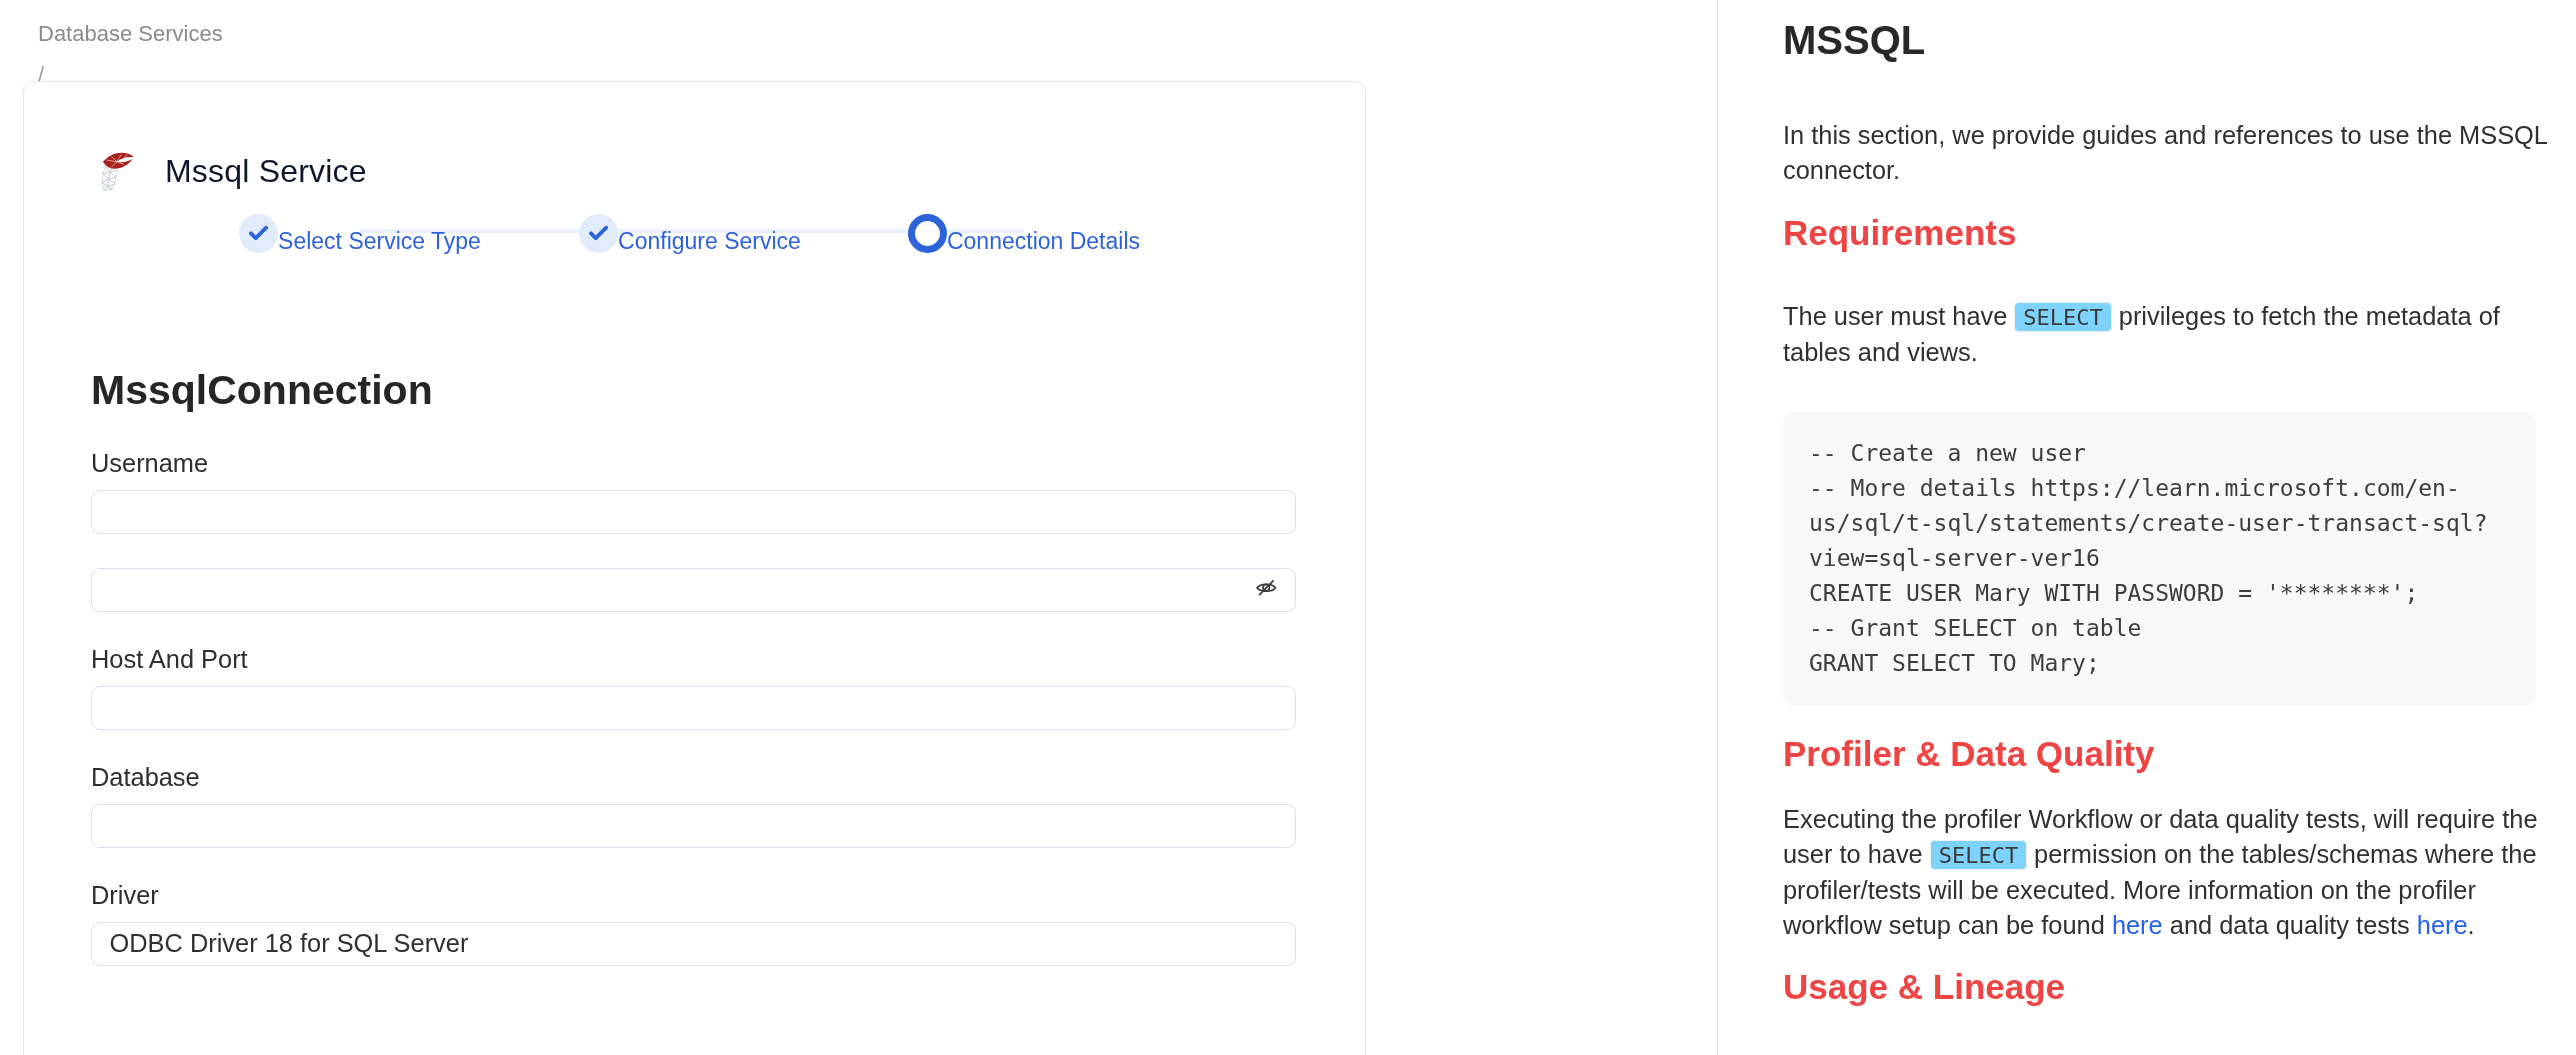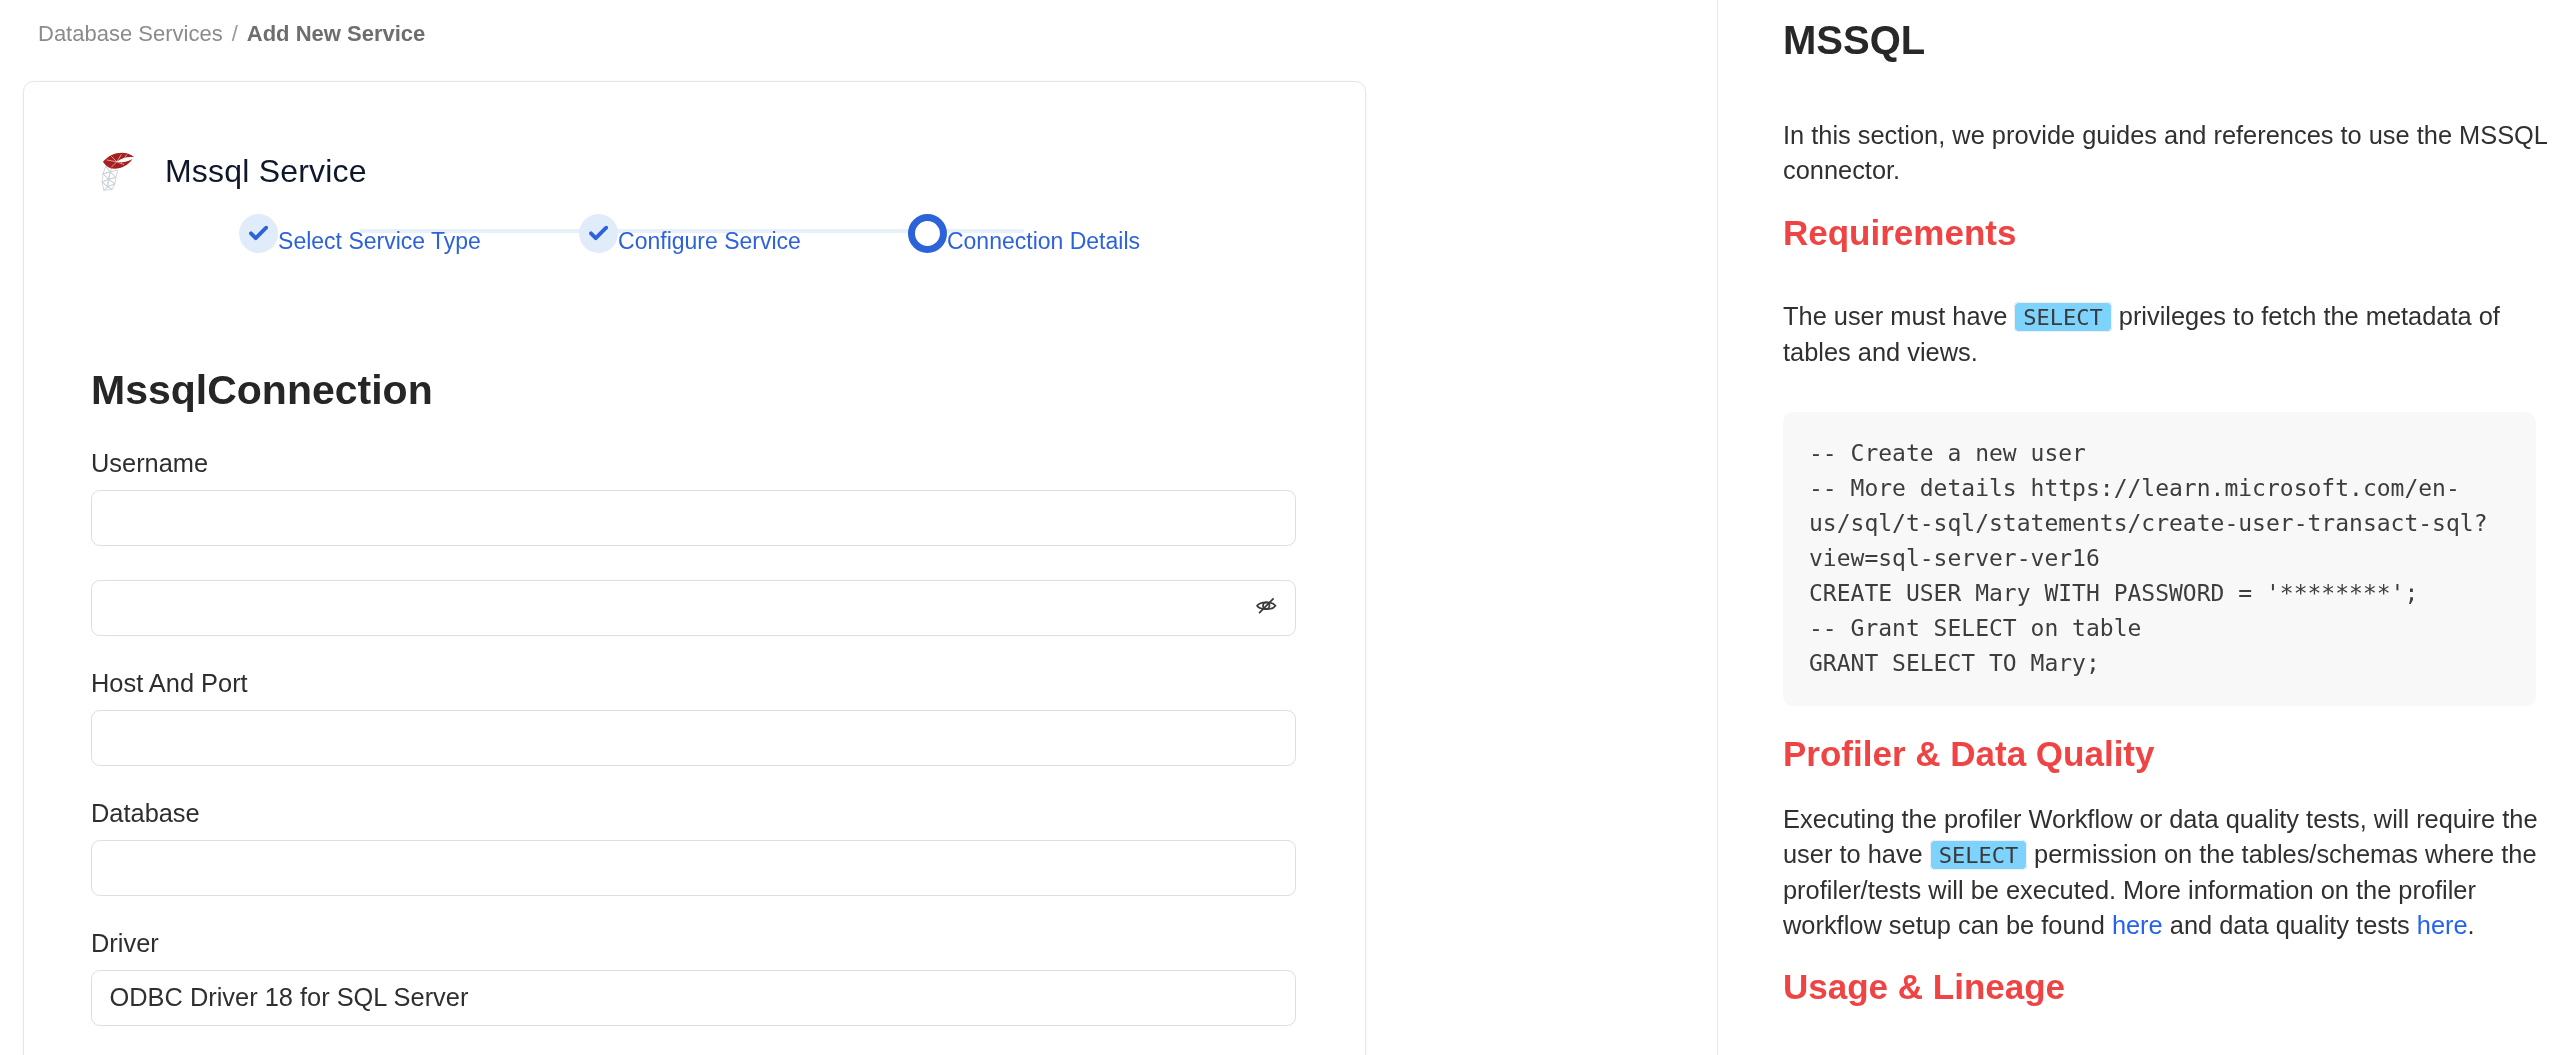--- a/index.html
+++ b/index.html
@@ -2,21 +2,21 @@
 <html style="font-size:14px"><head>
 <meta charset="utf-8">
 <style>
   * { margin:0; padding:0; box-sizing:border-box; }
   html,body { width:2576px; height:1056px; overflow:hidden; background:#ffffff;
     font-family:"Liberation Sans","DejaVu Sans",sans-serif; }
 
   
   .left-pane { position:absolute; left:0; top:0; width:1717px; height:1056px; background:#ffffff; }
 
-  .breadcrumb { position:absolute; left:38px; top:21px; font-size:22px; display:flex; align-items:flex-start; gap:9px; }
+  .breadcrumb { position:absolute; left:38px; top:21px; font-size:22px; display:flex; align-items:flex-start; gap:15px;flex-direction:column; }
   .breadcrumb a { color:#8b8b8b; text-decoration:none; cursor:pointer; }
   .breadcrumb .sep { color:#9a9a9a; }
   .breadcrumb .current { color:#6e6e6e; font-weight:700; }
 
   .card { position:absolute; left:23px; top:81px; width:1343px; height:1226px;
     background:#ffffff; border:0.9px solid #e4e6ea; border-radius:10.5px;
     box-shadow:0 0.9px 2.6px rgba(0,0,0,.04); }
 
   .card-header { margin:66px 0 0 67px; display:flex; align-items:center; gap:28px; }
   .logo { width:46px; height:46px; display:inline-block; }
@@ -27,21 +27,21 @@
   .step { position:absolute; top:0; transform:translateX(-50%); display:flex; flex-direction:row; align-items:center; width:max-content; }
   .step-1 { left:336px; } .step-2 { left:666px; } .step-3 { left:1000px;justify-content:flex-end; }
   .dot-check { width:39px; height:39px; border-radius:50%; background:#e1ecfa; display:flex; align-items:center; justify-content:center; }
   .dot-ring { width:39px; height:39px; border-radius:50%; border:7.9px solid #2d63d8; background:#ffffff; }
   .step-label { margin-top:16.6px; font-size:23px; font-weight:500; color:#2d63d8; }
 
   .form { margin:0 69px 0 67px; }
   .form-title { margin:72px 0 42px; font-size:41px; line-height:35px; font-weight:700; color:#262626; }
   .field { margin-bottom:34px; }
   .field-label { display:block; font-size:25.4px; line-height:26px; color:#2e2e2e; margin-bottom:14px; }
-  .text-input { display:block; width:100%; height:56px; border:0.9px solid #d9dee8; border-radius:8.8px;
+  .text-input { display:block; width:100%; height:44px; border:0.9px solid #d9dee8; border-radius:8.8px;
     font-family:"Liberation Sans","DejaVu Sans",sans-serif; font-size:25.4px; color:#2f2f2f;
     padding:0 17.5px; background:#fff; outline:none; }
   .input-wrap { position:relative; }
   .eye-btn { position:absolute; right:12.3px; top:50%; transform:translateY(-50%);
     width:35px; height:35px; background:transparent; border:none; cursor:pointer;
     display:flex; align-items:center; justify-content:center; }
 
   
   .pane-divider { position:absolute; left:1717px; top:0; width:0.9px; height:1056px; background:#e8e8e8; }
   .drag-handle { position:absolute; left:1728px; top:758px; width:7.9px; height:54px; border-radius:4.4px; background:#d8d8d8; cursor:col-resize; }

